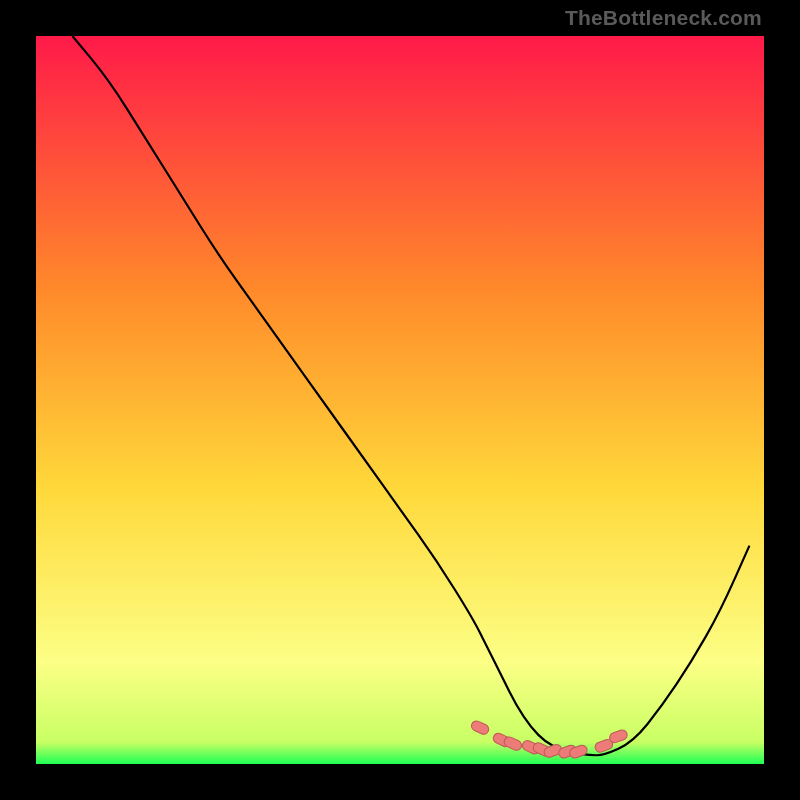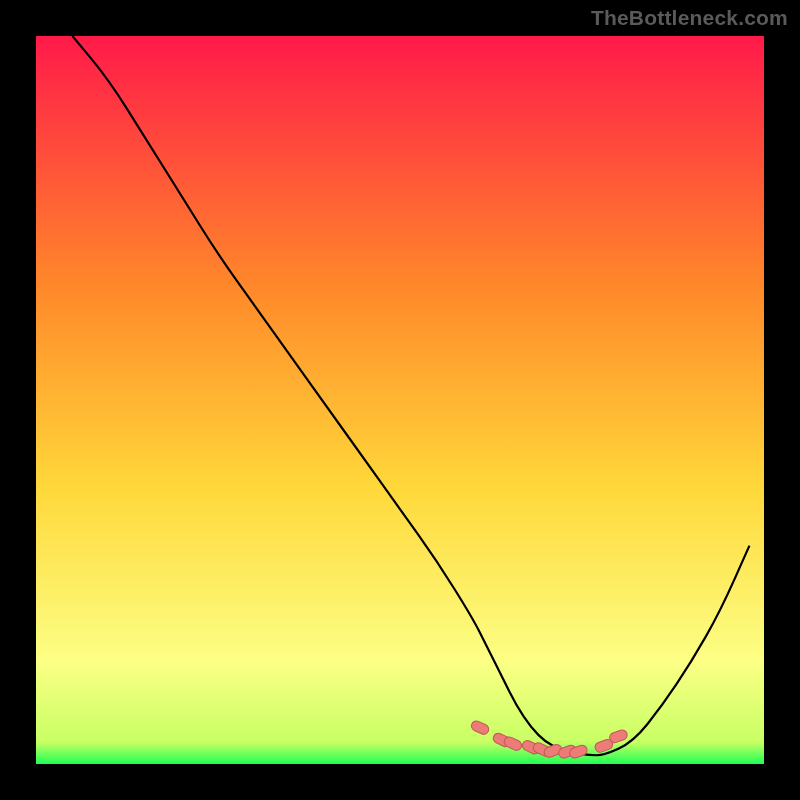--- a/index.html
+++ b/index.html
@@ -9,21 +9,20 @@
     height: 800px;
     background: #000;
     overflow: hidden;
     font-family: Arial, Helvetica, sans-serif;
   }
   .page {
     width: 772px;
     height: 800px;
     position: relative;
     background: #fef9c3;
-    padding-left: 26px;
   }
   .watermark {
     position: absolute;
     top: 6px;
     right: 10px;
     color: #5a5a5a;
     font-size: 21px;
     font-weight: 600;
     letter-spacing: 0.2px;
   }

